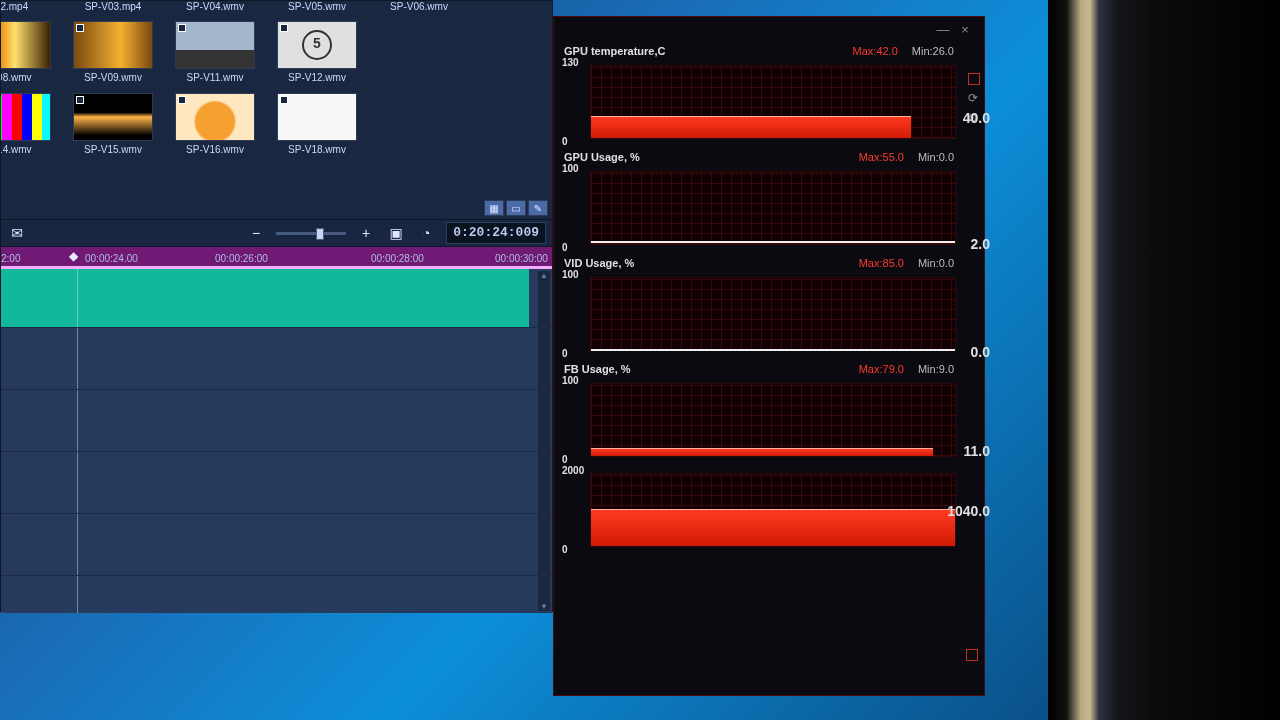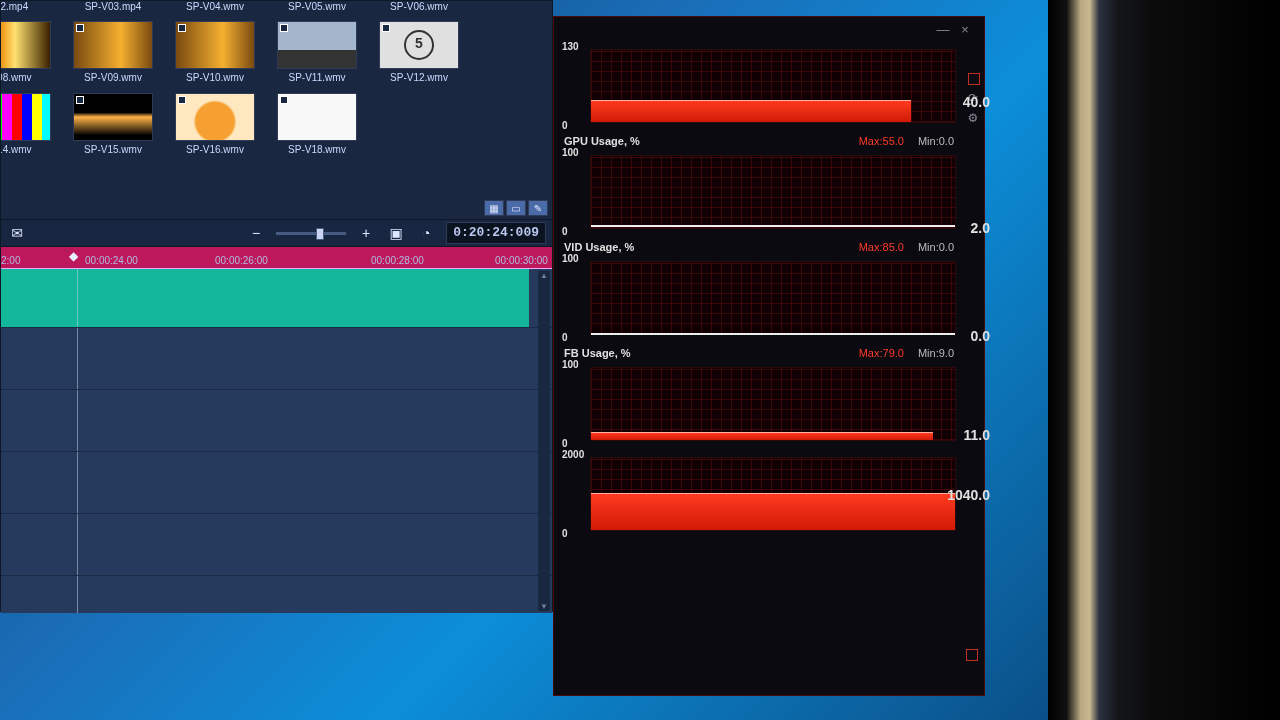--- a/index.html
+++ b/index.html
@@ -28,21 +28,21 @@
     .mtoolbar{height:22px;display:flex;justify-content:flex-end;align-items:center;gap:2px;padding-right:4px}
     .mtbtn{width:20px;height:16px;background:#4b6aa8;border:1px solid #2e3a58;display:flex;align-items:center;justify-content:center;font-size:10px;color:#dfe7ff;cursor:pointer}
 
     .tlbar{height:28px;background:#192642;border-top:1px solid #0e1726;border-bottom:1px solid #0e1726;display:flex;align-items:center;padding:0 6px;gap:10px}
     .tlicon{width:20px;height:16px;color:#dfe7ff;font-size:14px;display:flex;align-items:center;justify-content:center}
     .spacer{flex:1}
     .zoomtrack{width:70px;height:3px;background:#475a80;position:relative}
     .zoomthumb{position:absolute;left:40px;top:-4px;width:8px;height:12px;background:#c8d4f0;border:1px solid #4a5a80}
     .tc{background:#0b1220;color:#b8c7ec;font:700 13px/20px "Courier New",monospace;padding:0 6px;border:1px solid #2e3a58}
 
-    .ruler{height:22px;background:#be185d;border-bottom:1px solid #f0abfc;display:flex;align-items:center;color:#afbde0;font-size:10px;position:relative}
+    .ruler{height:22px;background:#701a75;border-bottom:3px solid #f0abfc;display:flex;align-items:center;color:#afbde0;font-size:10px;position:relative}
     .rtick{position:absolute;bottom:2px}
     .playhead{position:absolute;left:68px;top:2px;color:#e8edff;font-size:12px}
 
     .tracks{position:relative;height:344px;background:#253a5c}
     .clip{position:absolute;left:0;top:0;height:58px;width:528px;background:#13b89a}
     .vline{position:absolute;top:0;bottom:0;width:1px;background:#c8d4f080}
     .hline{position:absolute;left:0;right:0;height:1px;background:#1a2a44}
     .scrollbar-v{position:absolute;right:2px;top:2px;bottom:2px;width:12px;background:#1a2740}
     .scrollbar-v::before{content:"▲";position:absolute;top:0;left:0;right:0;font-size:8px;color:#6a7aa0;text-align:center}
     .scrollbar-v::after{content:"▼";position:absolute;bottom:0;left:0;right:0;font-size:8px;color:#6a7aa0;text-align:center}
@@ -99,26 +99,20 @@
           <div class="thumb amber"></div>
           <div class="labelBot">V08.wmv</div>
         </div>
       <div class="mitem">
           <div class="thumb amber2">
             <span class="tbadge"></span>
           </div>
           <div class="labelBot">SP-V09.wmv</div>
         </div>
       <div class="mitem">
-          <div class="thumb amber2">
-            <span class="tbadge"></span>
-          </div>
-          <div class="labelBot">SP-V10.wmv</div>
-        </div>
-      <div class="mitem">
           <div class="thumb city">
             <span class="tbadge"></span>
           </div>
           <div class="labelBot">SP-V11.wmv</div>
         </div>
       <div class="mitem">
           <div class="thumb five">
             <span class="tbadge"></span>
           </div>
           <div class="labelBot">SP-V12.wmv</div>
@@ -197,20 +191,25 @@
   </div>
   <div class="sidecol">
     <span class="sq"></span>
     <span class="sico">⟳</span>
     <span class="sico">⚙</span>
   </div>
   <span class="sq bot"></span>
 
   <div id="charts">
       <div class="chart">
+        <div class="chdr">
+          <span class="ctitle">GPU temperature,C</span>
+          <span class="cmax">Max:42.0</span>
+          <span class="cmin">Min:26.0</span>
+        </div>
         <div class="cbody">
           <span class="ymax">130</span>
           <span class="ymin">0</span>
           <div class="plot">
             <div class="fill" style="top:69%;bottom:0;width:88%"></div>
           </div>
           <span class="curlabel" style="top:51.06px">40.0</span>
         </div>
       </div>
       <div class="chart">

